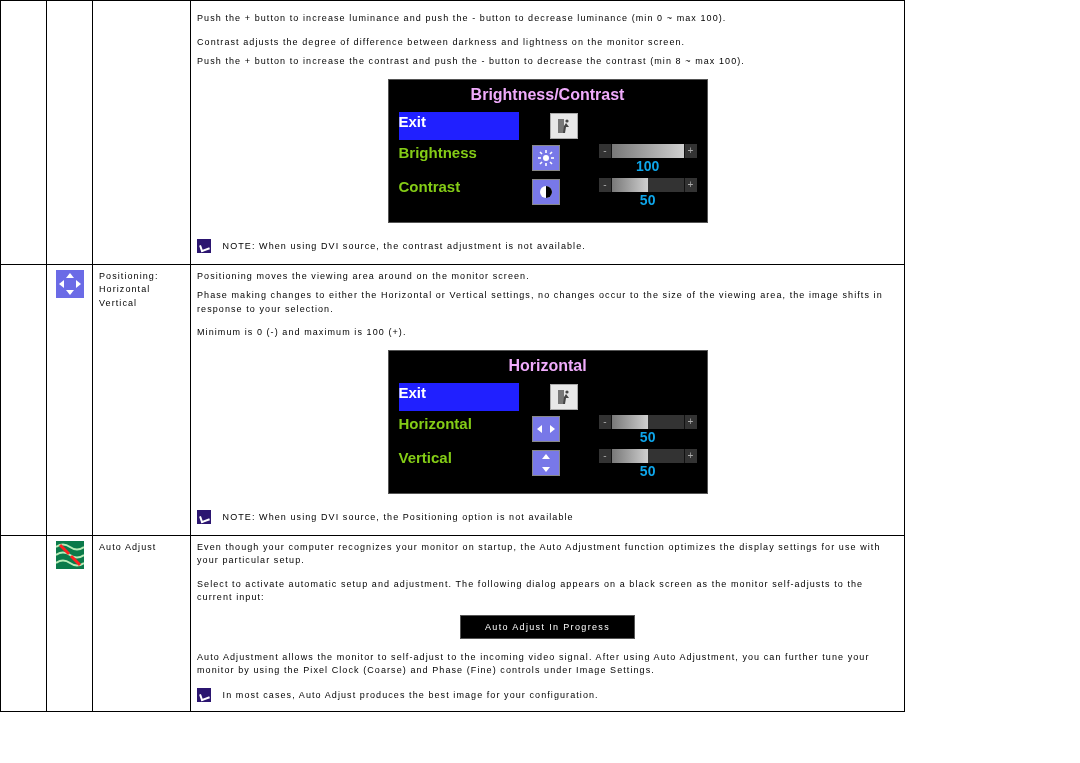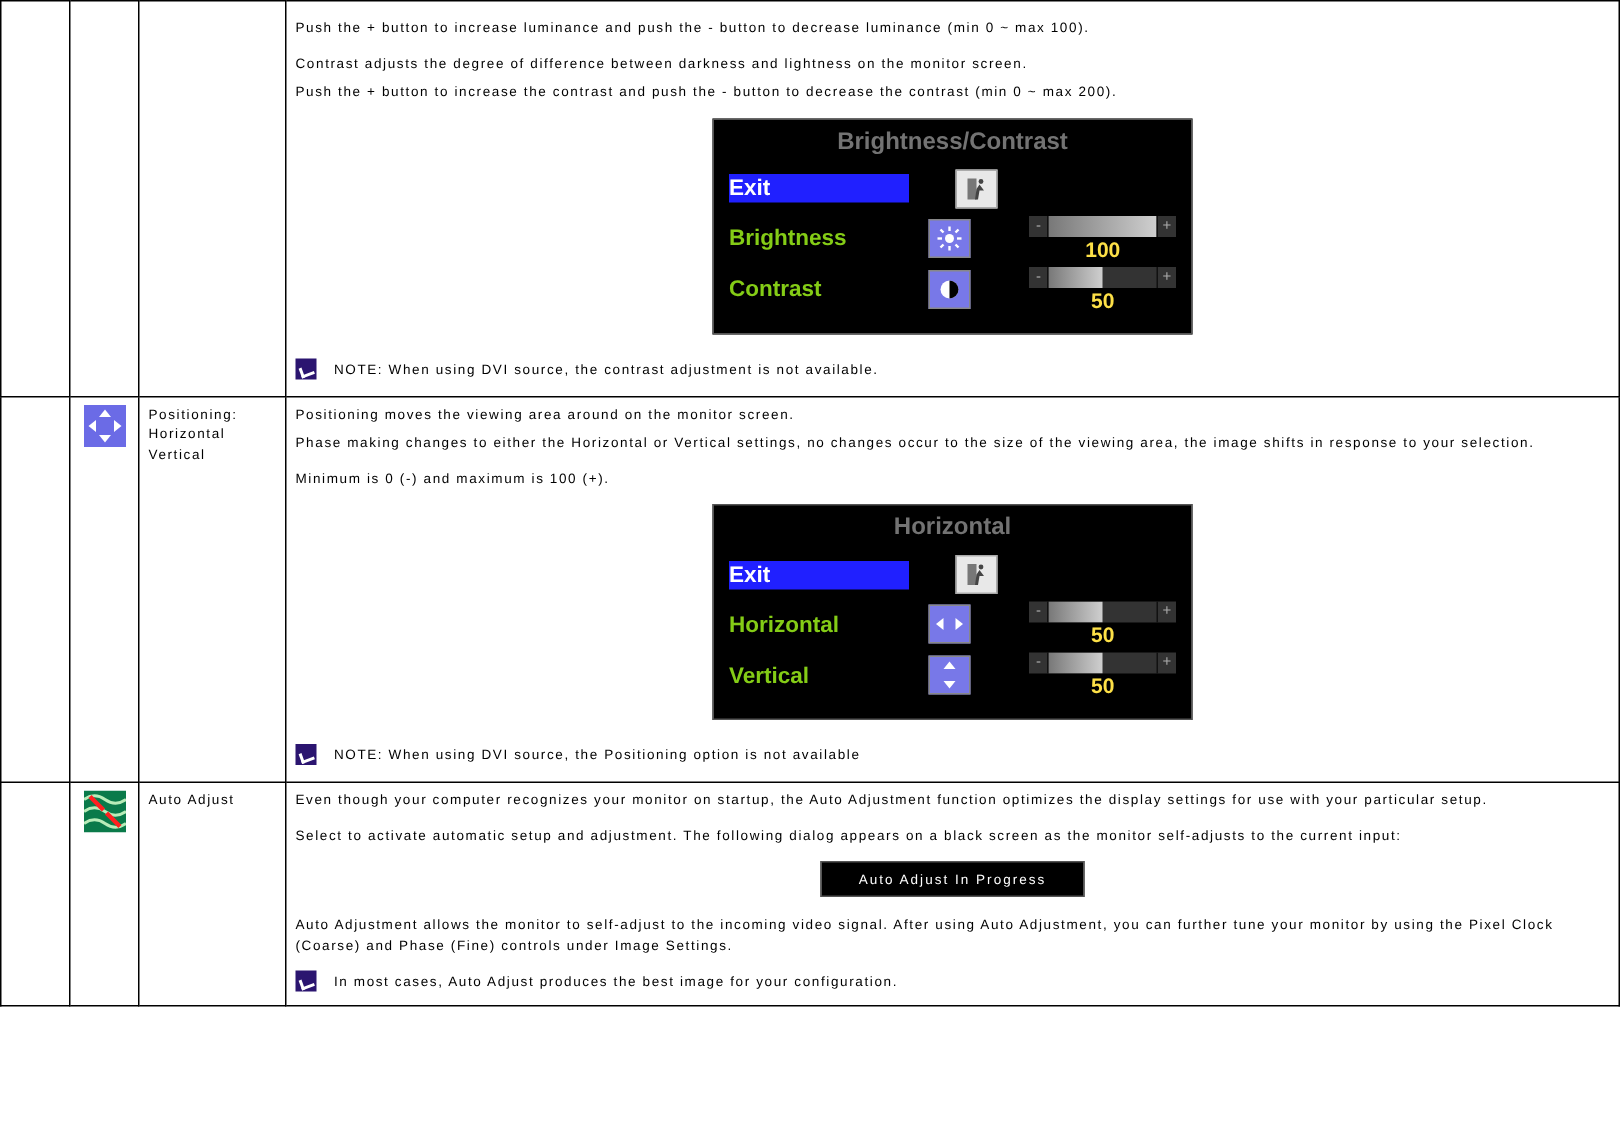--- a/index.html
+++ b/index.html
@@ -4,21 +4,21 @@
 <style>
   body {
     font-family: Verdana, Arial, sans-serif;
     font-size: 9px;
     letter-spacing: 0.12em;
     color: #000;
     margin: 0;
     background: #fff;
   }
   .page {
-    width: 1080px;
+    width: 905px;
     height: 763px;
     position: relative;
     box-sizing: border-box;
     overflow: hidden;
   }
   table.outer {
     border-collapse: collapse;
     width: 100%;
   }
   table.outer td {
@@ -44,31 +44,30 @@
   .osd {
     display: inline-block;
     background: #000;
     border: 1px solid #555;
     padding: 2px;
     box-sizing: border-box;
     text-align: left;
     position: relative;
   }
   .osd-title {
-    color: #737373;
+    color: #f0abfc;
     font-family: Arial, sans-serif;
     font-weight: bold;
     font-size: 16px;
     letter-spacing: 0;
     text-align: center;
     padding: 4px 0 6px 0;
   }
   .osd-row {
     display: flex;
-    align-items: center;
     padding: 2px 8px;
     box-sizing: border-box;
     gap: 24px;
   }
   .osd .lbl {
     color: #84cc16;
     font-family: Arial, sans-serif;
     font-weight: bold;
     font-size: 15px;
     letter-spacing: 0;
@@ -129,21 +128,21 @@
     overflow: hidden;
   }
   .slider .fill {
     position: absolute;
     left: 0;
     top: 0;
     bottom: 0;
     background: linear-gradient(to right, #787878, #cfcfcf);
   }
   .slider-val {
-    color: #fde047;
+    color: #0ea5e9;
     font-family: Arial, sans-serif;
     font-weight: bold;
     font-size: 14px;
     letter-spacing: 0;
     margin-top: 1px;
   }
   .note-row {
     margin: 14px 0 6px 0;
   }
   .note-icon {
@@ -191,21 +190,21 @@
 <table class="outer">
 
 <tbody>
         <tr>
   <td class="col-a"></td>
   <td class="col-b"></td>
   <td class="col-c"></td>
   <td class="col-d">
     <div class="para">Push the + button to increase luminance and push the - button to decrease luminance (min 0 ~ max 100).</div>
     <div class="para" style="margin-bottom:6px">Contrast adjusts the degree of difference between darkness and lightness on the monitor screen.</div>
-    <div class="para">Push the + button to increase the contrast and push the - button to decrease the contrast (min 0 ~ max 200).</div>
+    <div class="para">Push the + button to increase the contrast and push the - button to decrease the contrast (min 8 ~ max 100).</div>
 
     <div class="osd-wrap">
       <div class="osd" style="width:320px">
         <div class="osd-title">Brightness/Contrast</div>
         <div class="osd-row exit-hl">
           <span class="lbl">Exit</span>
           <span class="iconcell">
             <span class="icon-sq" style="background:#e8e8e8">
               <svg width="14" height="16" viewBox="0 0 14 16">
                         <rect x="1" y="1" width="6" height="14" fill="#777"></rect>

